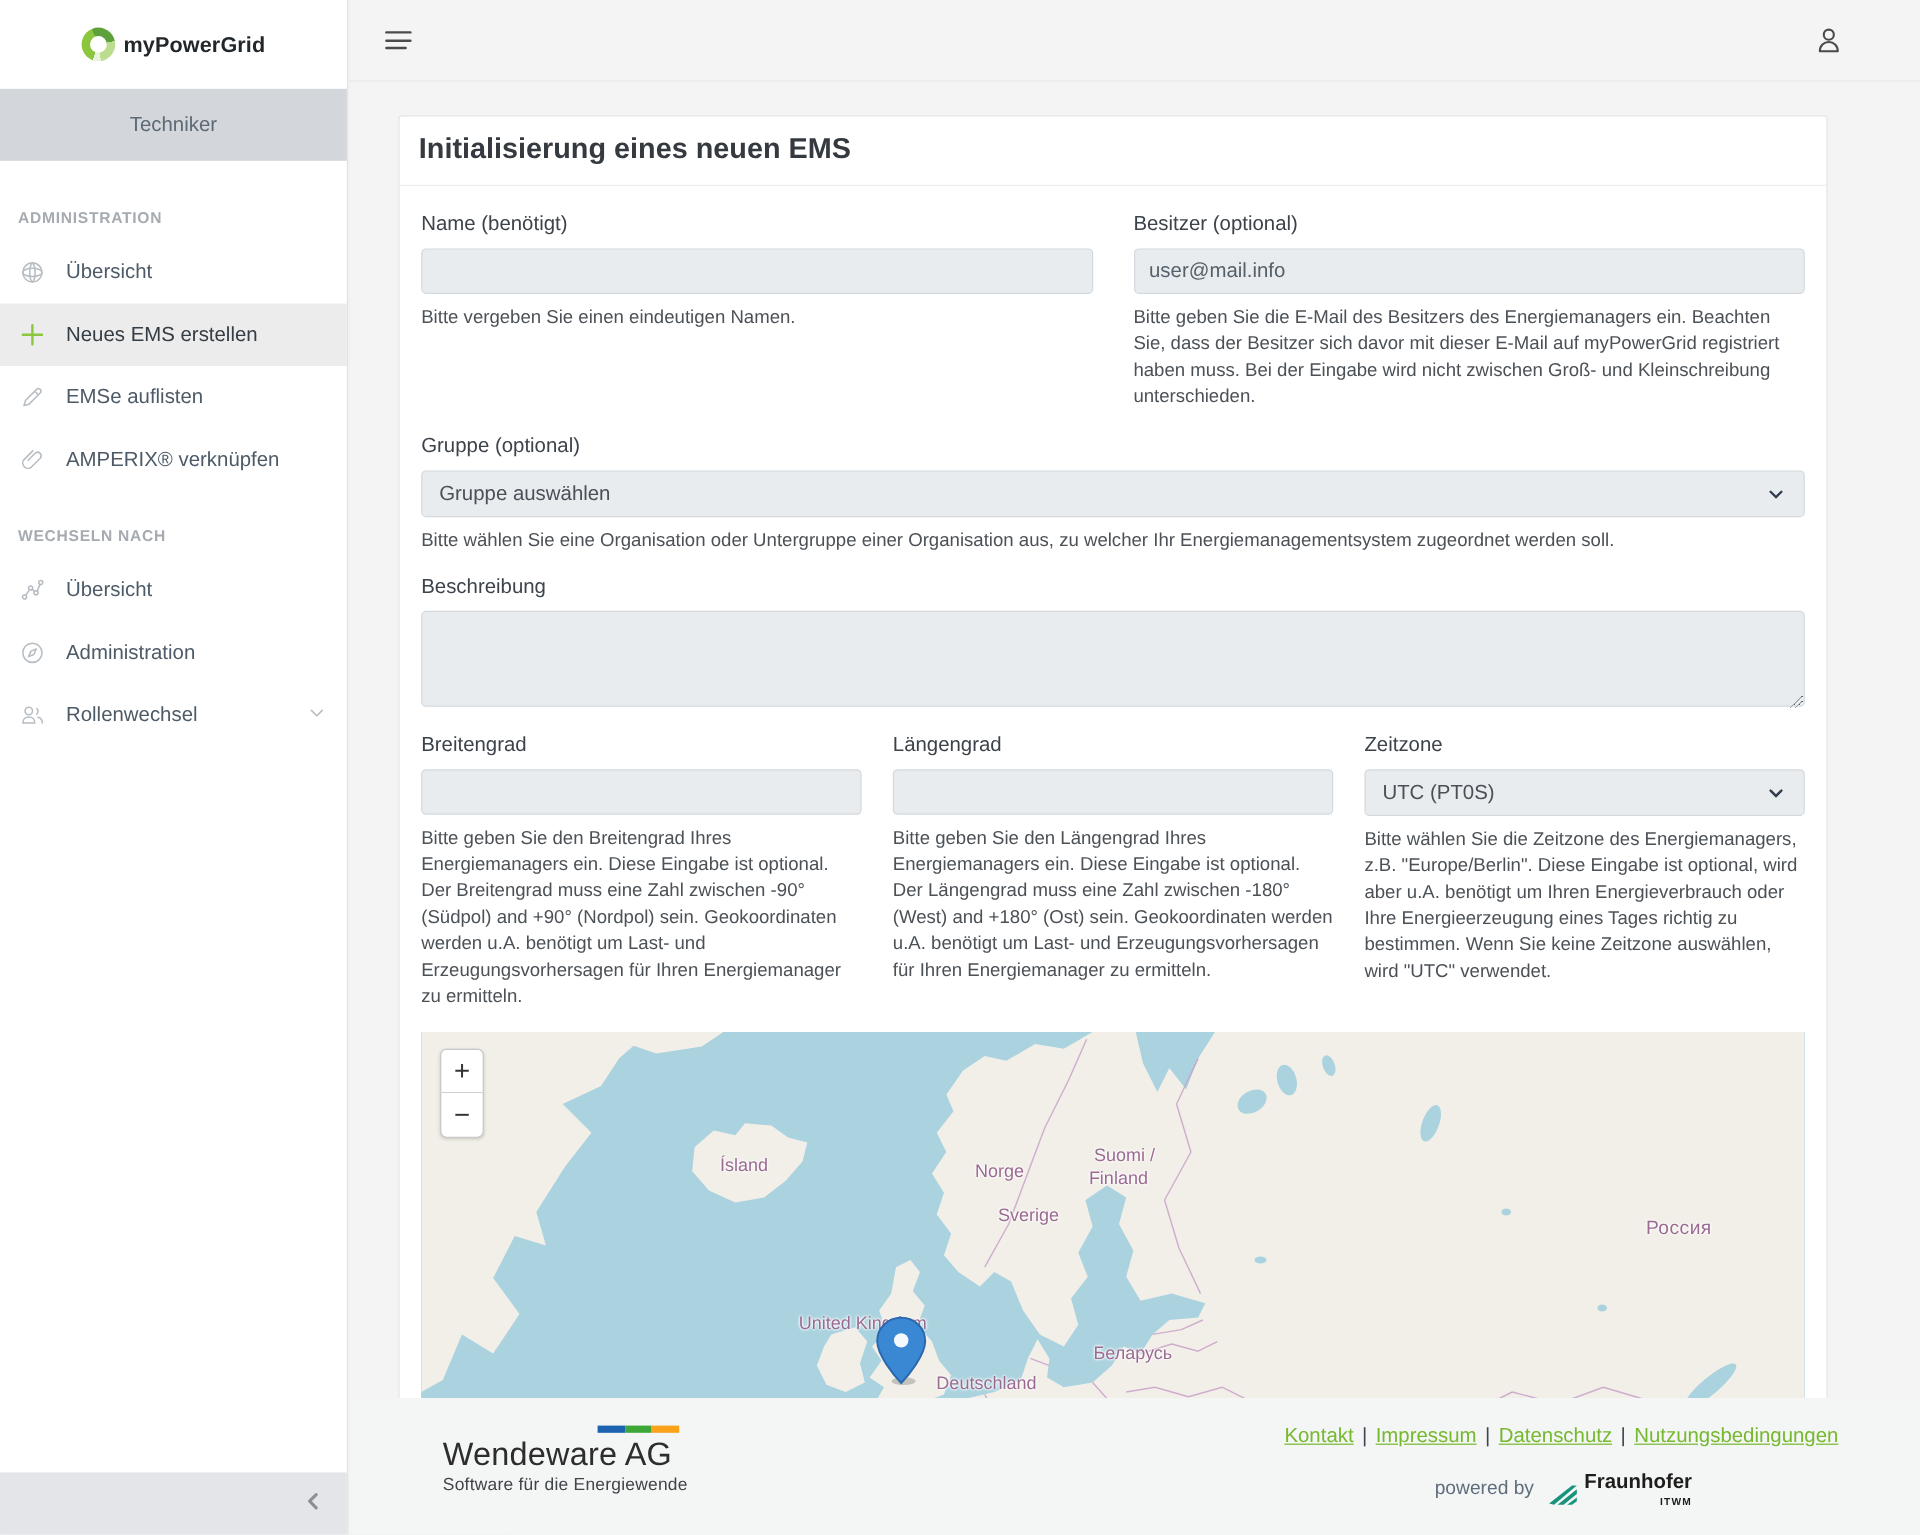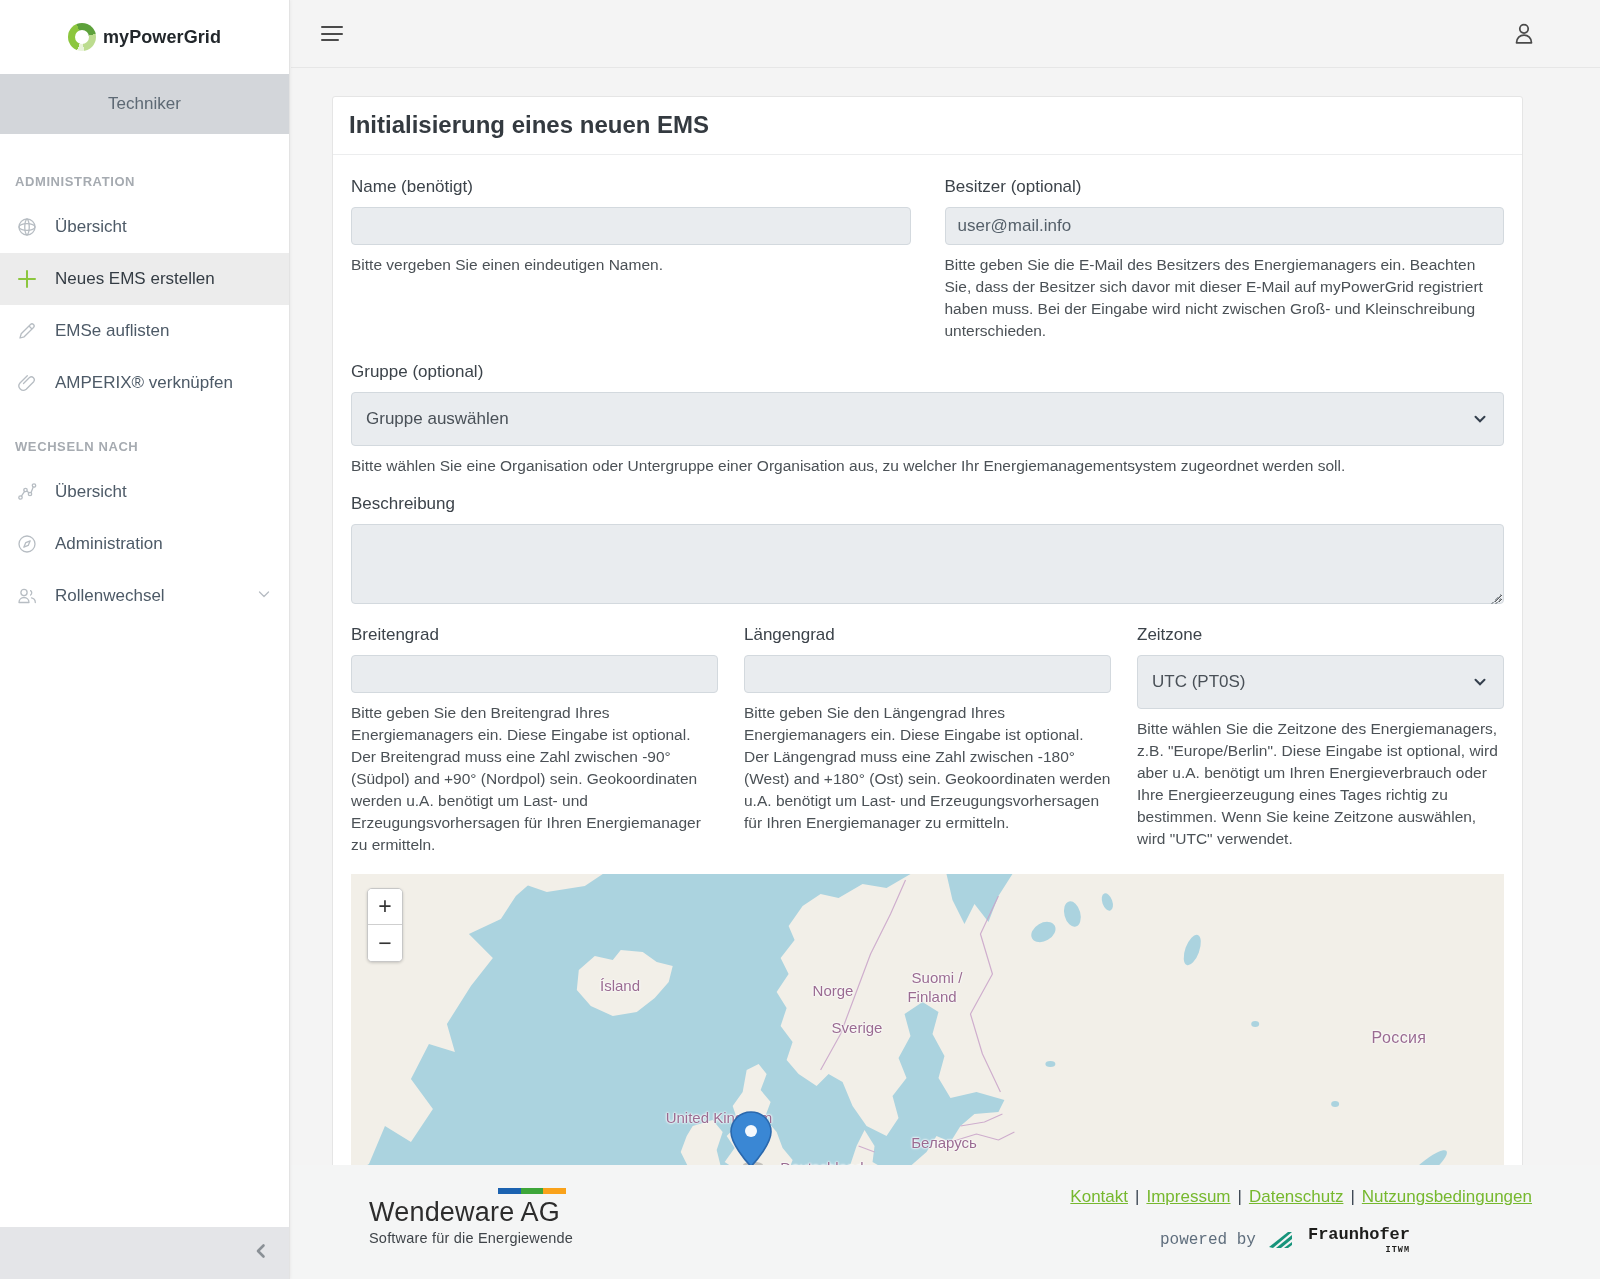--- a/index.html
+++ b/index.html
@@ -48,21 +48,21 @@
   .help { font-size:15.5px; color:#4b5156; line-height:1.42; margin-top:9px; }
   .text-input, .textarea, .select {
       width:100%; background:#e9ecef; border:1px solid #d3d9de; border-radius:4px;
       font-family:"Liberation Sans",sans-serif; font-size:17px; color:#495057; }
   .text-input { height:38px; padding:0 12px; }
   .text-input::placeholder { color:#55606a; opacity:1; }
   .textarea { height:80px; resize:vertical; position:relative; }
   .ta-wrap { position:relative; }
   .ta-grip { position:absolute; right:3px; bottom:4px; width:10px; height:10px; pointer-events:none;
              background:linear-gradient(135deg,transparent 0 50%,#9aa0a5 50% 56%,transparent 56% 70%,#9aa0a5 70% 76%,transparent 76%); }
-  .select { height:54px; display:flex; align-items:center; padding:0 14px; cursor:pointer; }
+  .select { height:39px; display:flex; align-items:center; padding:0 14px; cursor:pointer; }
   .select .sel-text { flex:1; }
   .row-2 { display:grid; grid-template-columns:1fr 1fr; column-gap:34px; margin-bottom:20px; }
   .row-3 { display:grid; grid-template-columns:1fr 1fr 1fr; column-gap:26px; margin-bottom:18px; }
   .block { margin-bottom:17px; }
 
   
   .map { position:relative; width:100%; height:363px; background:#abd3df; overflow:hidden; margin-bottom:0; cursor:grab; }
   .map svg.base { position:absolute; inset:0; width:100%; height:100%; }
   .map-label { position:absolute; transform:translate(-50%,-50%); color:#9a6b91; font-size:15px;
                white-space:nowrap; z-index:2; text-shadow:0 0 2px #fff,0 0 2px #fff,0 0 3px #fff; }
@@ -78,23 +78,23 @@
   
   .footer { position:absolute; left:0; bottom:0; width:100%; height:114px; background:#f4f5f5; z-index:5; }
   .footer-links { position:absolute; top:22px; right:68px; font-size:17px; }
   .footer-links a { color:#76b82e; text-decoration:underline; cursor:pointer; }
   .footer-links .sep { color:#3c4753; padding:0 7px; }
   .ww { position:absolute; left:78px; top:23px; }
   .ww-bar { display:flex; width:68px; height:6px; margin-left:129px; }
   .ww-bar span { flex:1; }
   .ww-name { font-size:27px; font-weight:400; color:#2d2d2d; letter-spacing:.2px; margin-top:3px; }
   .ww-tag { font-size:14.5px; color:#3f4449; margin-top:2px; letter-spacing:.2px; }
-  .powered { position:absolute; right:190px; top:60px; display:flex; align-items:center; gap:12px;font-family:Liberation Mono, monospace; }
+  .powered { position:absolute; right:190px; top:60px; display:flex; align-items:center; gap:12px; }
   .powered-text { font-size:16px; color:#5f6e7d; }
-  .fh { display:flex; align-items:center; gap:15px; }
+  .fh { display:flex; align-items:flex-end; gap:5px; }
   .fh-name { font-size:17px; font-weight:700; color:#1d1d1b; }
   .fh-sub { font-size:8.5px; font-weight:700; color:#1d1d1b; letter-spacing:1px; text-align:right; margin-top:1px; }
 </style>
 </head>
 <body>
 
 <div class="page">
 
   <aside class="sidebar">
     <div class="logo-row">

